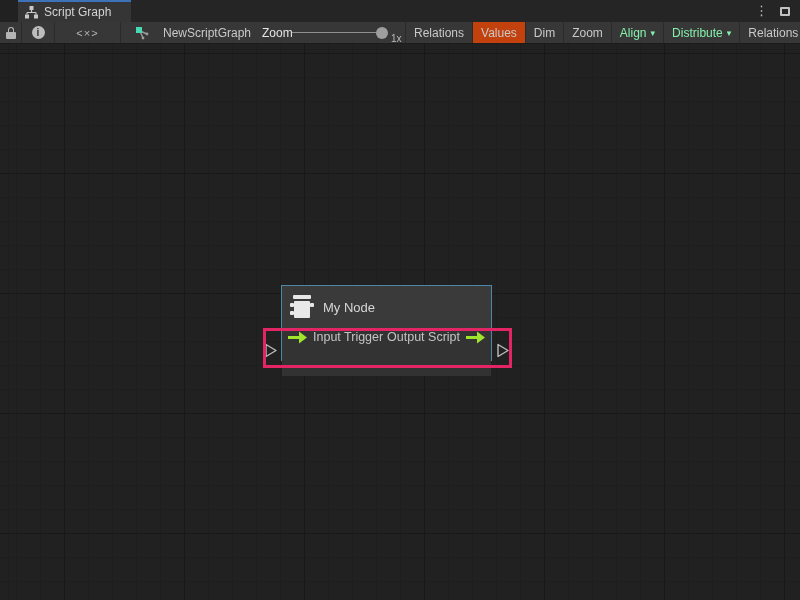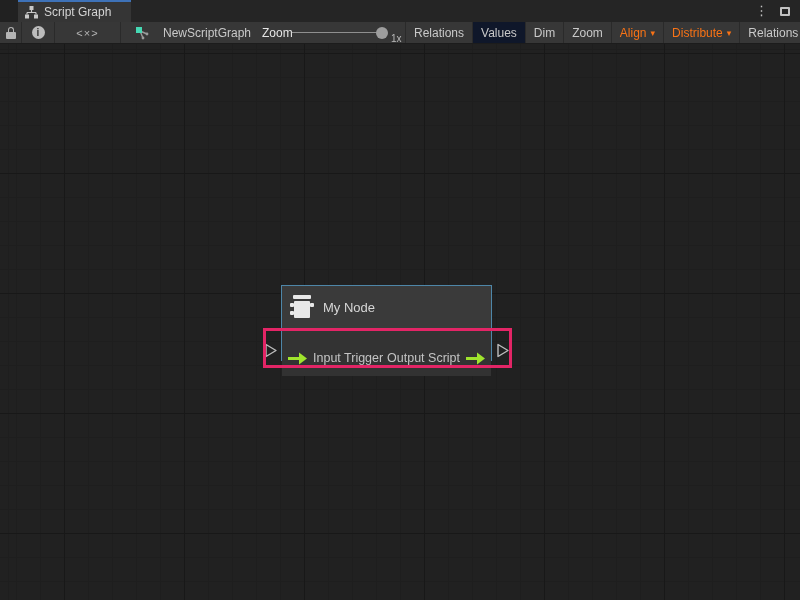--- a/index.html
+++ b/index.html
@@ -31,40 +31,40 @@
   .info-circle { width:13px; height:13px; border-radius:50%; background:#bcbcbc; color:#333;
         font-size:10px; font-weight:bold; display:flex; align-items:center; justify-content:center; }
   .graph-name { position:absolute; left:135px; top:0; height:21px; display:flex; align-items:center; gap:14px; }
   .zoom-label { position:absolute; left:262px; top:0; height:21px; display:flex; align-items:center; color:#e5e5e5; }
   .zoom-track { position:absolute; left:292px; top:10px; width:88px; height:1px; background:#8f8f8f; }
   .zoom-handle { position:absolute; left:376px; top:5px; width:12px; height:12px; border-radius:50%; background:#9e9e9e; }
   .zoom-value { position:absolute; left:391px; top:0; height:32px; display:flex; align-items:center; font-size:10px; color:#b8b8b8; }
   .tb-right { position:absolute; left:405px; top:0; right:0; height:36px; display:flex; }
   .tg-btn { height:21px; display:flex; align-items:center; padding:0 8px; border-left:1px solid #2a2a2a;
             white-space:nowrap; gap:4px; }
-  .tg-btn.active { background:#0f172a; }
-  .tg-btn.disabled { color:#f97316; }
+  .tg-btn.active { background:#c2410c; }
+  .tg-btn.disabled { color:#86efac; }
   .dd-arrow { font-size:9px; color:inherit; }
 
   
   .canvas { position:absolute; left:0; top:44px; width:800px; height:556px; background-color:#212121;
     background-image:
       repeating-linear-gradient(to right,  #181818 0, #181818 1px, transparent 1px, transparent 120px),
       repeating-linear-gradient(to bottom, #181818 0, #181818 1px, transparent 1px, transparent 120px),
       repeating-linear-gradient(to right,  #1e1e1e 0, #1e1e1e 1px, transparent 1px, transparent 24px),
       repeating-linear-gradient(to bottom, #1e1e1e 0, #1e1e1e 1px, transparent 1px, transparent 24px);
     background-position: 64px 0, 0 9px, 16px 0, 0 9px; }
 
   
   .node { position:absolute; left:281px; top:285px; width:211px; height:76px;
           border:1px solid #4e86a8; background:#a3a3a3; }
   .node-header { height:44px; background:#3a3a3a; border-bottom:1px solid #242424;
                  display:flex; align-items:center; gap:9px; padding-left:8px; }
   .node-title { font-size:13px; color:#d6d6d6; }
-  .node-ports { height:36px; display:flex; align-items:flex-end; justify-content:space-between;
+  .node-ports { height:36px; display:flex; align-items:flex-start; justify-content:space-between;
                 padding:0 6px; border-bottom:1px solid #242424; background:#333333; }
   .port-group { display:flex; align-items:center; gap:6px; }
   .port-label { font-size:12.5px; color:#c4c4c4; white-space:nowrap; }
   .node-footer { height:10px; background:#323232; }
 
   .ext-port { position:absolute; width:14px; height:15px; }
   .ext-port.left  { left:264px; top:343px; }
   .ext-port.right { left:496px; top:343px; }
 
   .highlight-rect { position:absolute; left:263px; top:328px; width:249px; height:40px;

